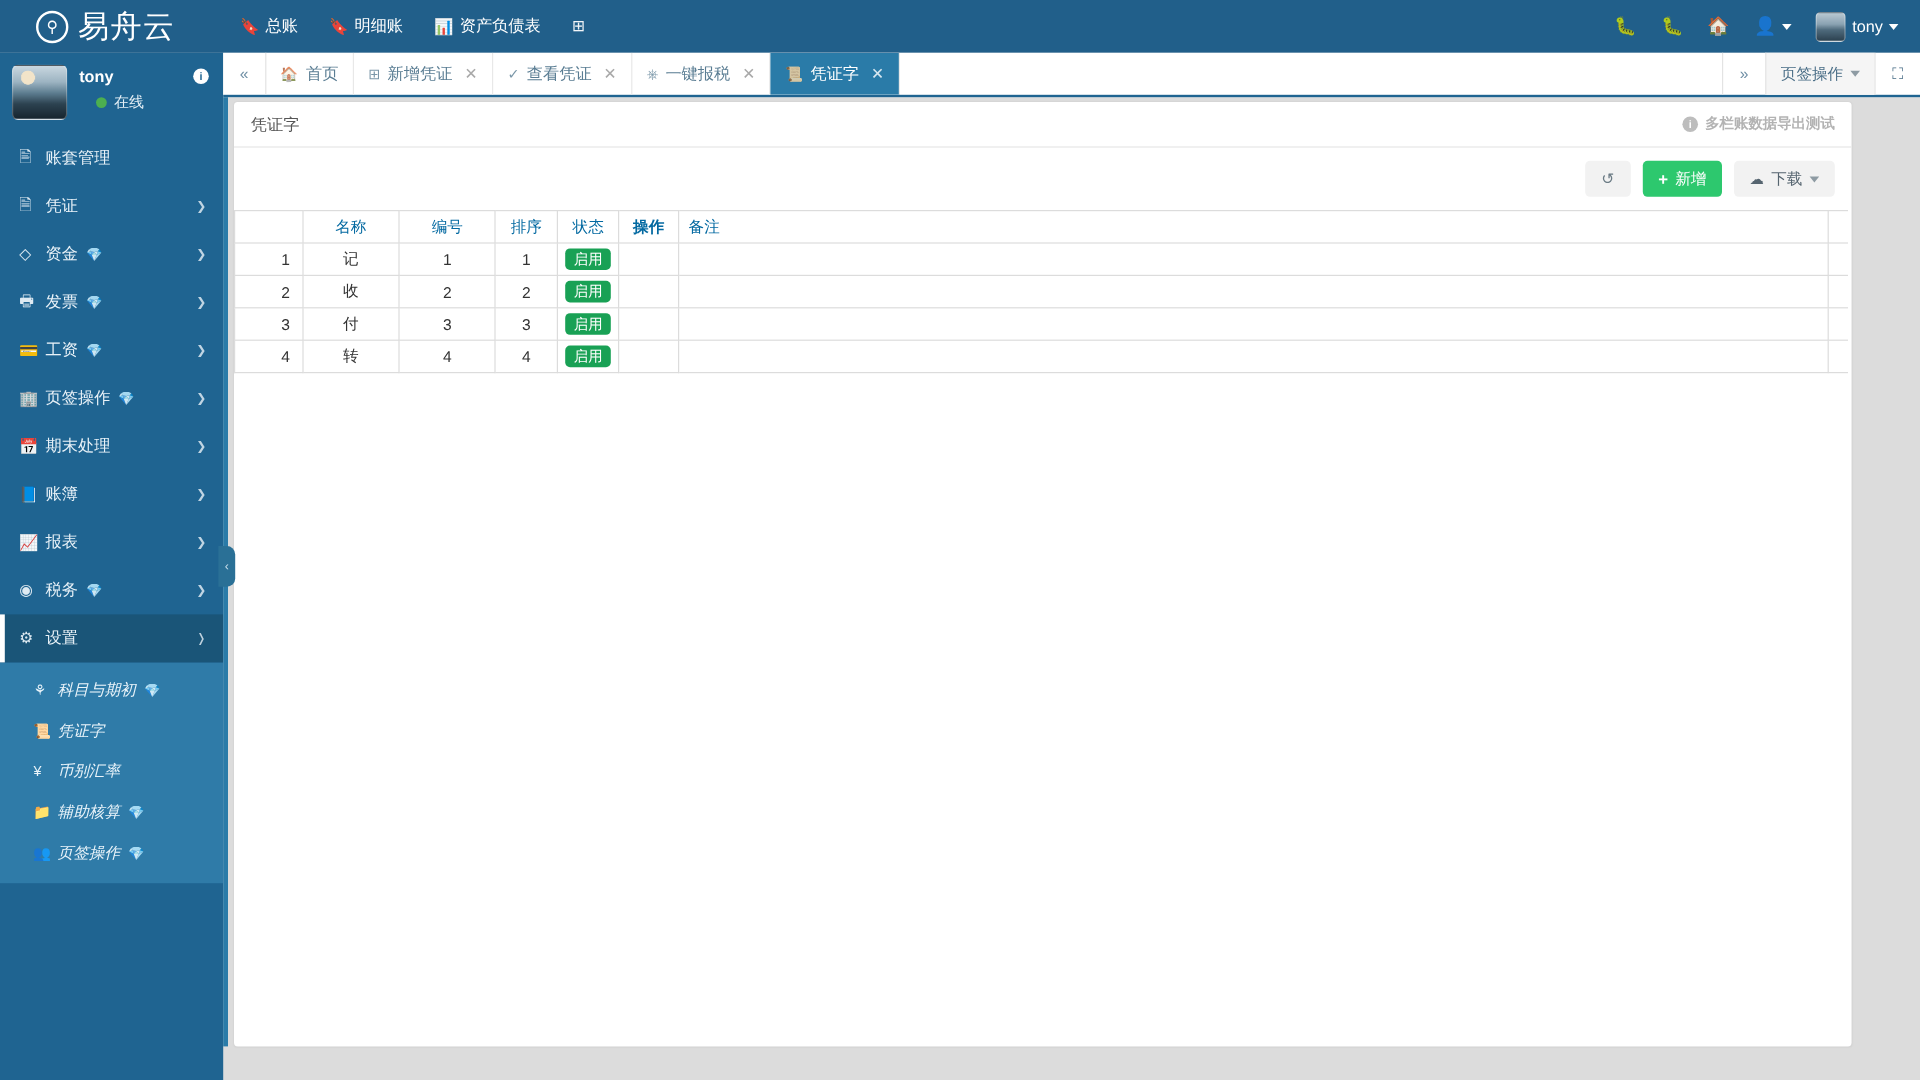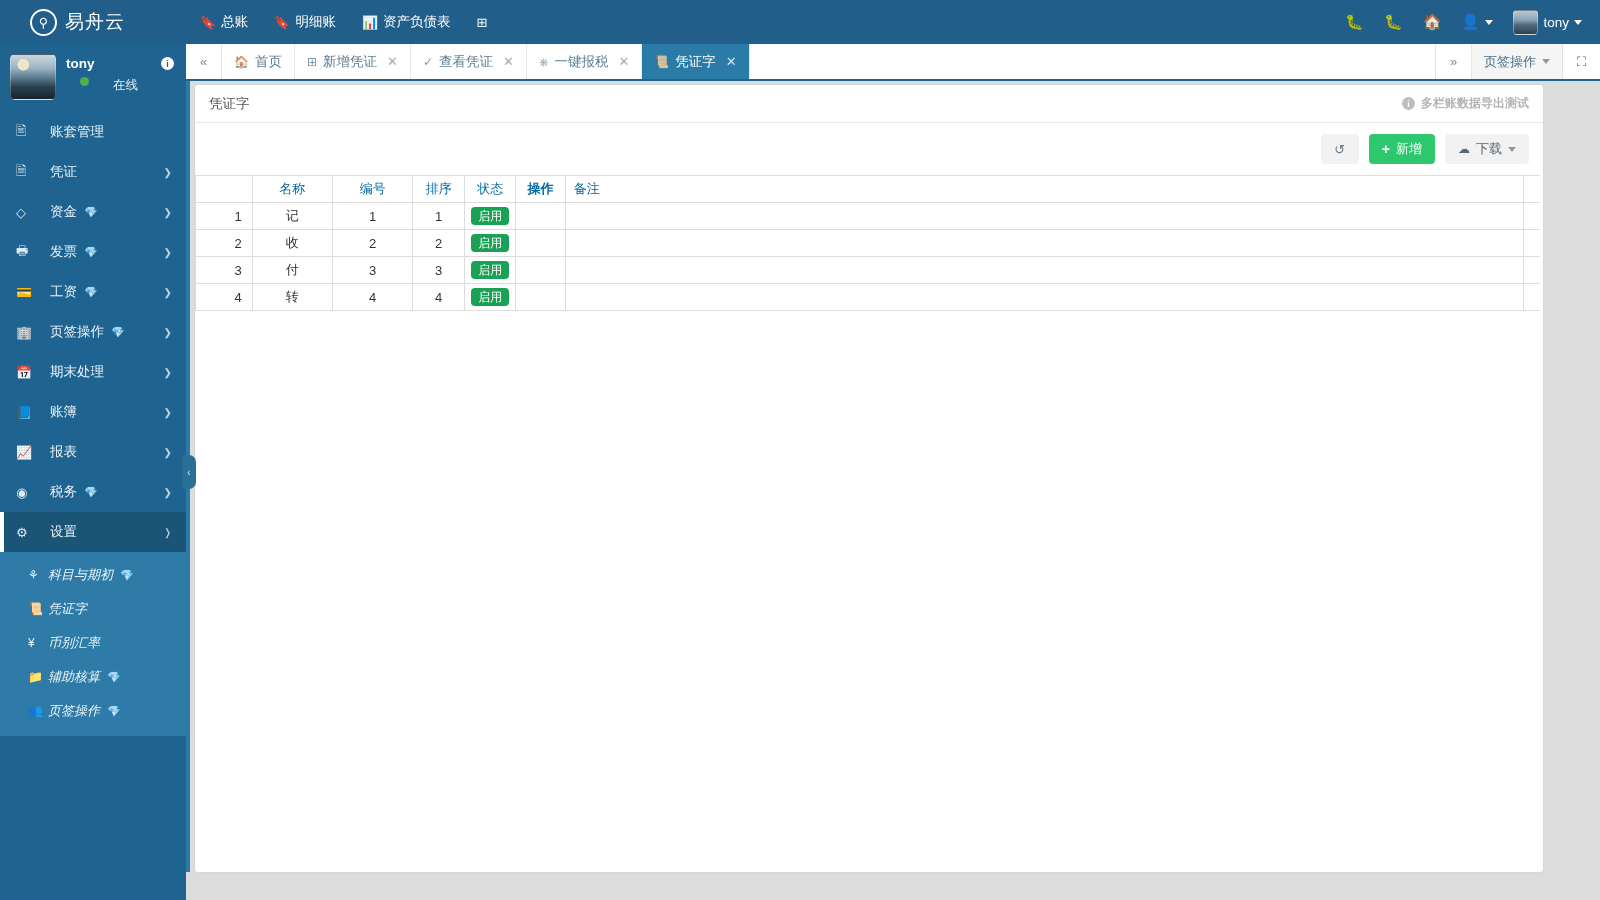--- a/index.html
+++ b/index.html
@@ -25,21 +25,21 @@
     display: flex; align-items: center; gap: 8px;
     padding-left: 30px;
     color: #fff;
   }
   .brand-logo {
     width: 27px; height: 27px; border-radius: 50%;
     border: 2px solid #fff;
     display: flex; align-items: center; justify-content: center;
     font-size: 13px; line-height: 1;
   }
-  .brand-name { font-size: 19px; letter-spacing: 1px; }
+  .brand-name { font-size: 26px; letter-spacing: 1px; }
 
   .topnav { display: flex; align-items: center; gap: 22px; margin-left: 12px; }
   .topnav-item {
     display: flex; align-items: center; gap: 5px;
     color: #fff; font-size: 13.5px; cursor: pointer;
     padding: 4px 2px;
   }
   .topnav-item .ic { font-size: 13px; opacity: .95; }
 
   .topright {
@@ -73,32 +73,32 @@
     border: 1px solid rgba(255,255,255,.25);
   }
   .profile-info { padding-top: 2px; flex: 1; }
   .profile-top { display: flex; align-items: center; }
   .profile-name { color: #fff; font-weight: bold; font-size: 13.5px; }
   .profile-badge {
     margin-left: auto; width: 13px; height: 13px; border-radius: 50%;
     background: #fff; color: #1f6491; font-size: 9px; font-weight: bold;
     display: flex; align-items: center; justify-content: center;
   }
-  .profile-status { display: flex; align-items: flex-start; gap: 24px; margin-top: 6px; padding-left: 14px; }
+  .profile-status { display: flex; align-items: center; gap: 6px; margin-top: 6px; padding-left: 14px; }
   .dot { width: 9px; height: 9px; border-radius: 50%; background: #4caf50; display:inline-block; }
   .profile-status-text { color: #e6f0f6; font-size: 12.5px; }
 
   .menu { margin-top: 4px; }
   .menu-item {
     height: 40px; display: flex; align-items: center;
     padding: 0 14px 0 16px; color: #e9f2f8; cursor: pointer;
     font-size: 13.5px; position: relative;
   }
   .menu-item .mi-icon { width: 18px; font-size: 13px; text-align: left; opacity: .95; }
-  .menu-item .mi-label { margin-left: 16px; }
+  .menu-item .mi-label { margin-left: 4px; }
   .menu-item .gem { margin-left: 7px; font-size: 11px; opacity: .9; }
   .menu-item .arrow { margin-left: auto; font-size: 10px; opacity: .8; }
   .menu-item.active {
     background: #1a5578;
     border-left: 4px solid #ffffff;
     padding-left: 12px;
   }
   .submenu { background: #2f7ba8; padding: 6px 0 8px 0; }
   .sub-item {
     height: 34px; display: flex; align-items: center;

